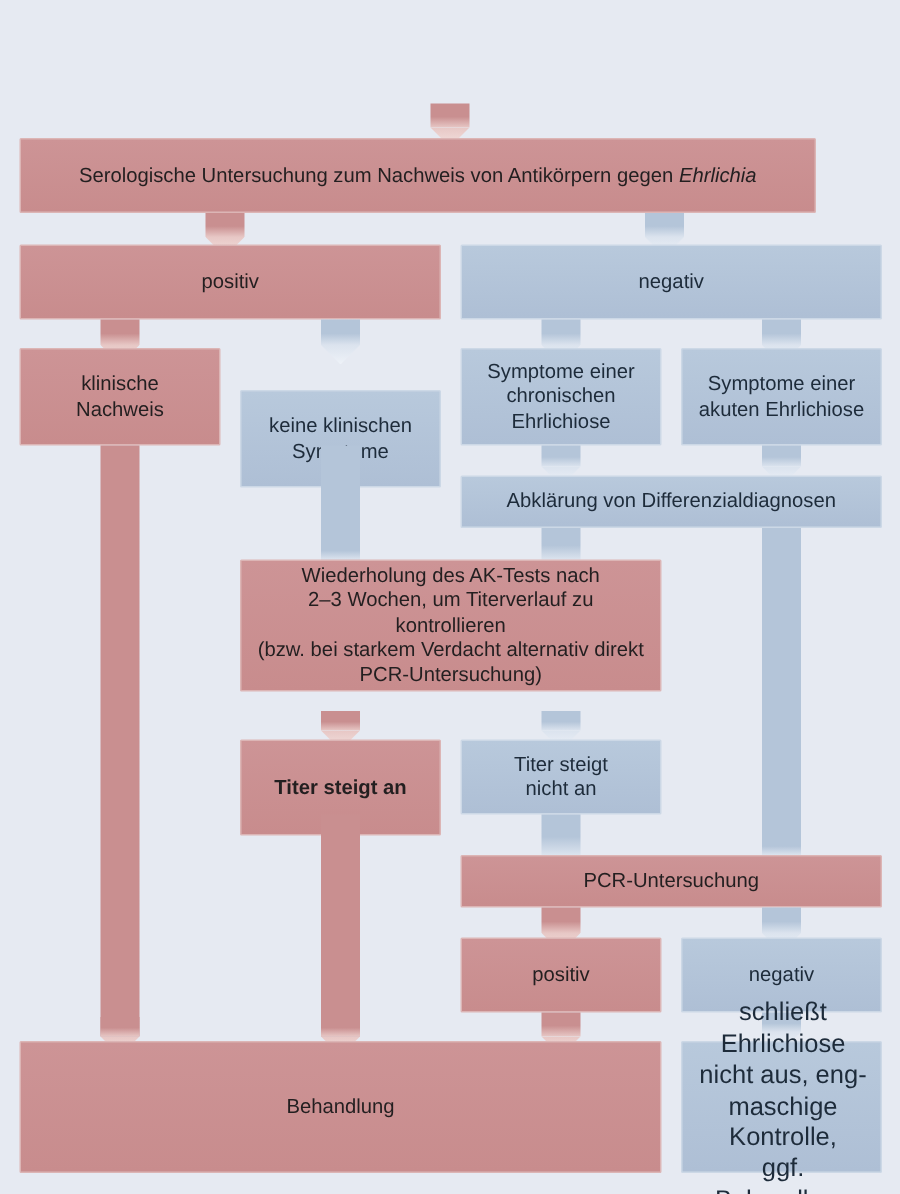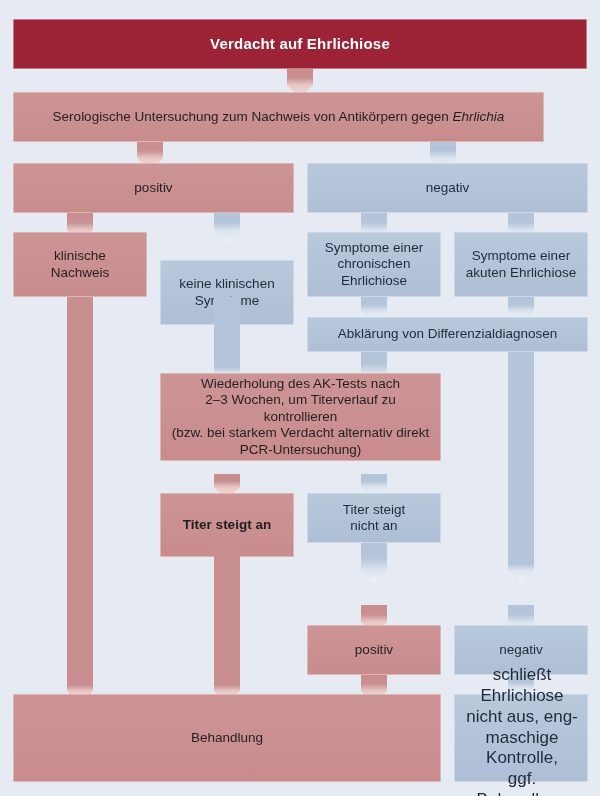--- a/index.html
+++ b/index.html
@@ -86,23 +86,20 @@
   
   .conn.plain .shaft { bottom: 0; }
   .conn.plain.red .shaft  { background-image: linear-gradient(180deg,#c98f90 0%, #c98f90 100%); }
   .conn.plain.blue .shaft { background-image: linear-gradient(180deg,#b4c5d9 0%, #b4c5d9 100%); }
 </style>
 </head>
 <body>
 
 <div id="canvas">
 
-  <div class="node header" style="left:13px; top:19px; width:574px; height:50px;">
-    <span class="txt">Verdacht auf Ehrlichiose</span>
-  </div>
 
   <div class="conn red" style="left:287px; top:69px; height:29px;">
     <div class="shaft"></div>
     <div class="head"></div>
   </div>
 
   <div class="node red" style="left:13px; top:92px; width:531px; height:50px;">
     <span class="txt">
       <span>Serologische Untersuchung zum Nachweis von Antikörpern gegen </span><span class="em">Ehrlichia</span>
     </span>
@@ -231,20 +228,23 @@
   <div class="conn red" style="left:214px; top:678px; height:26px;">
     <div class="shaft"></div>
     <div class="head"></div>
   </div>
 
   <div class="conn blue" style="left:361px; top:543px; height:40px;">
     <div class="shaft"></div>
     <div class="head"></div>
   </div>
 
+  <div class="node red" style="left:307px; top:570px; width:281px; height:35px;">
+    <span class="txt">PCR-Untersuchung</span>
+  </div>
 
   <div class="conn red" style="left:361px; top:605px; height:30px;">
     <div class="shaft"></div>
     <div class="head"></div>
   </div>
   <div class="conn blue" style="left:508px; top:605px; height:30px;">
     <div class="shaft"></div>
     <div class="head"></div>
   </div>
 

